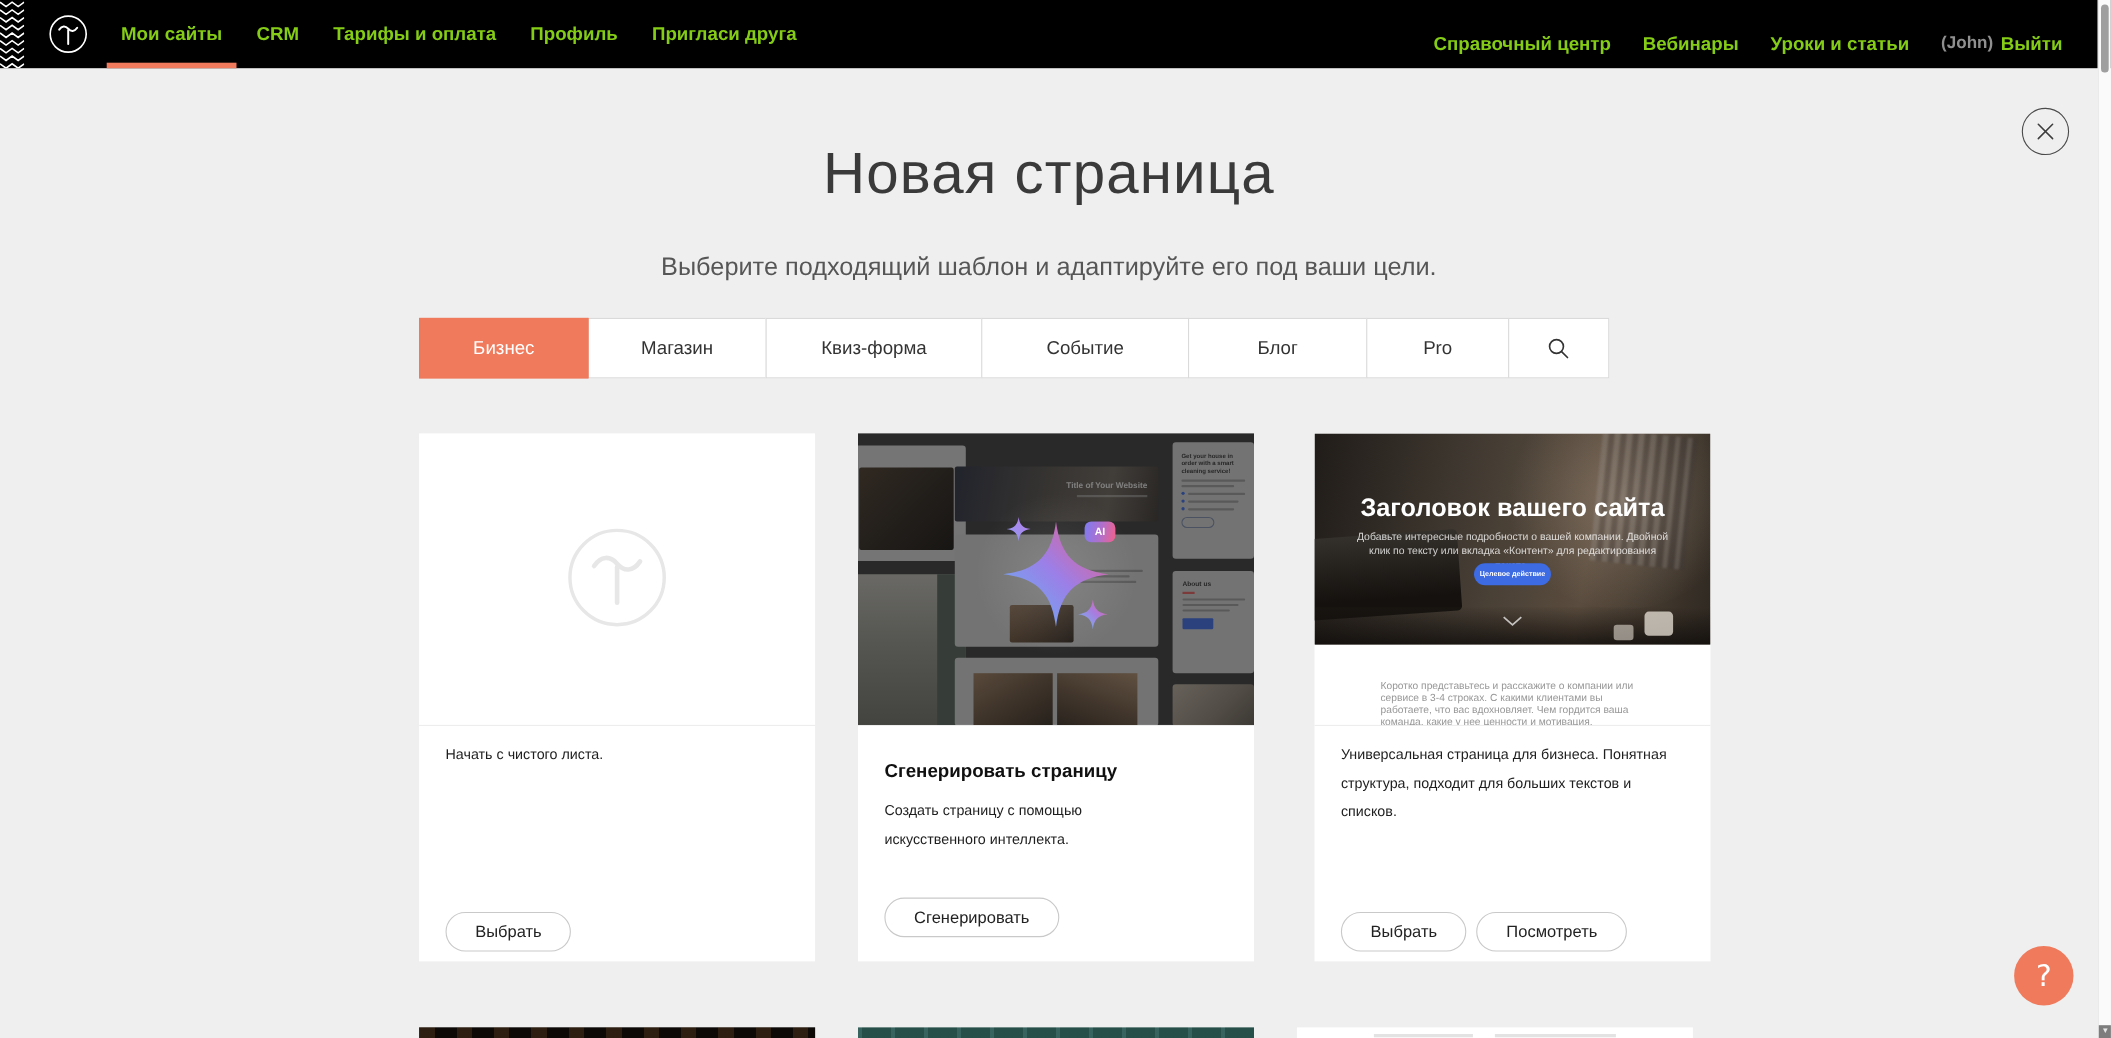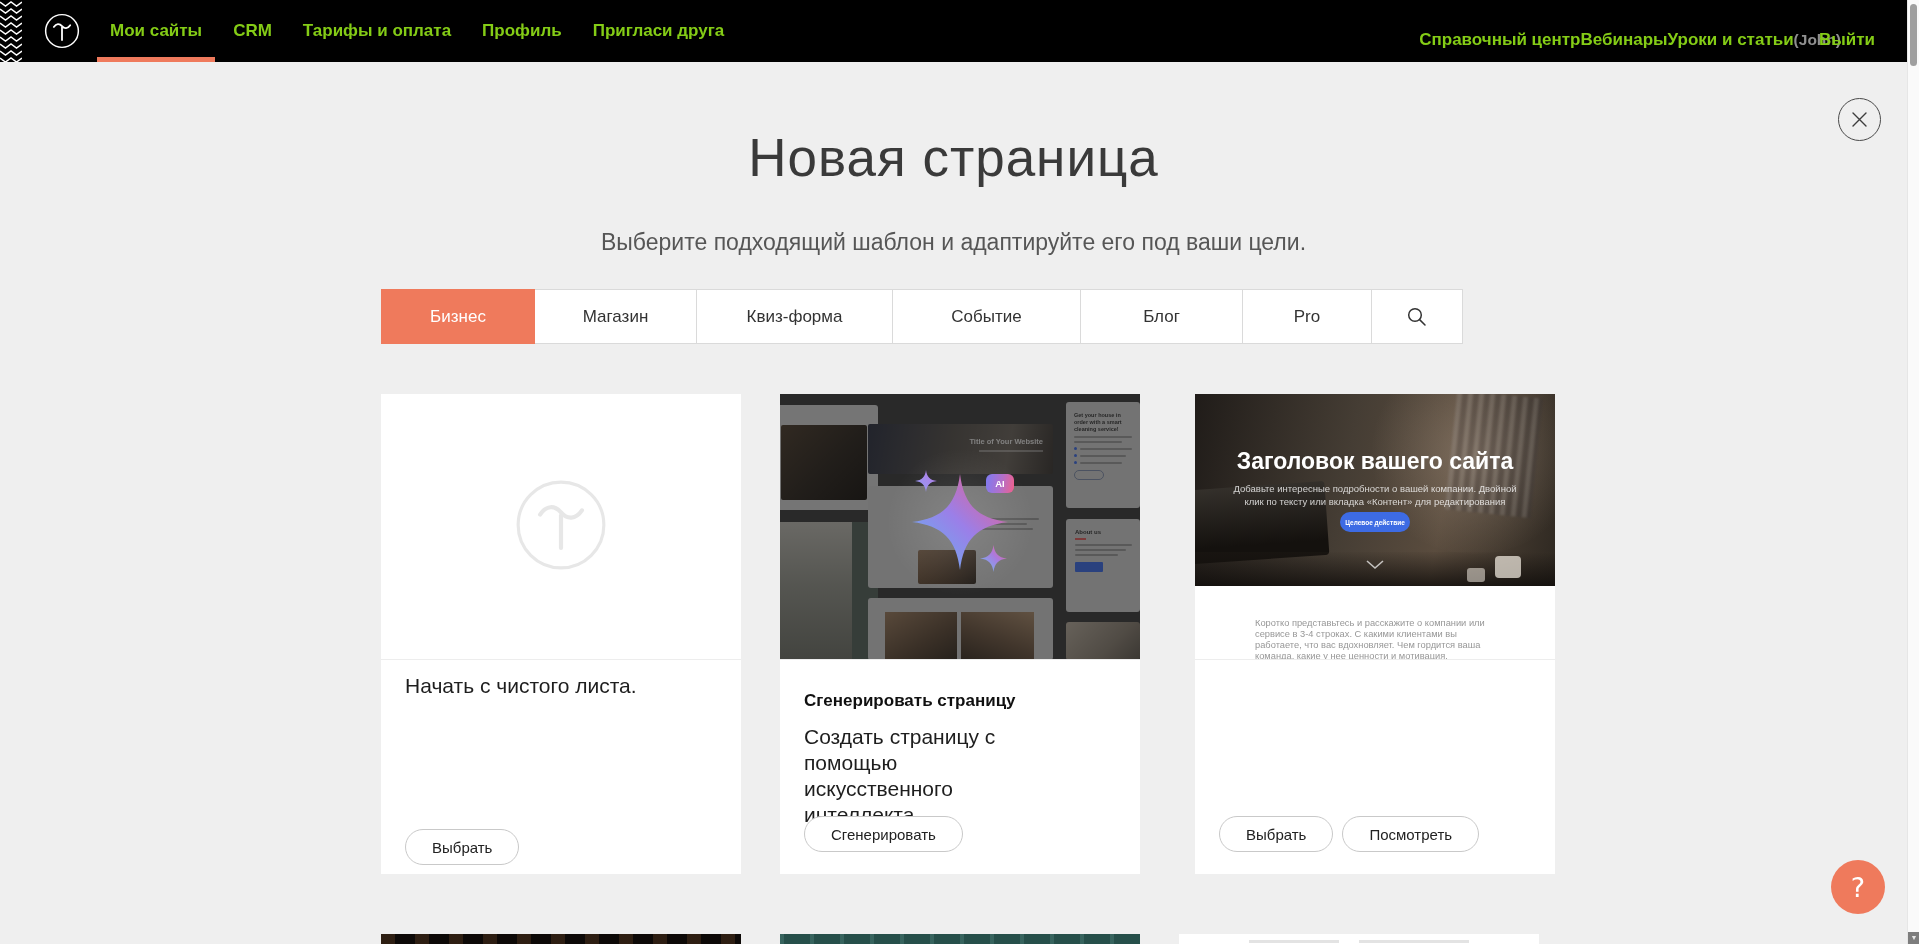--- a/index.html
+++ b/index.html
@@ -5,21 +5,21 @@
   :root{ --accent:#ef7a5c; --cta-blue:#3d6be4; }
   *{box-sizing:border-box; margin:0; padding:0;}
   html,body{width:1919px;height:944px;}
   body{position:relative;background:#efefef;overflow:hidden;font-family:"Liberation Sans",sans-serif;}
 
   
   .topnav{position:absolute;top:0;left:0;width:1919px;height:62px;background:#000;}
   .zigzag{position:absolute;left:0;top:0;width:22px;height:62px;}
   .logo{position:absolute;left:44px;top:13px;width:36px;height:36px;cursor:pointer;}
   .nav-left{position:absolute;left:110px;top:0;height:62px;display:flex;column-gap:31px;align-items:center;}
-  .nav-right{position:absolute;right:44px;top:0;height:80px;display:flex;align-items:center;}
+  .nav-right{position:absolute;right:44px;top:0;height:80px;display:flex;column-gap:29px;align-items:center;}
   .nav-item{position:relative;color:#84cc16;font-size:17px;font-weight:700;height:62px;display:flex;align-items:center;cursor:pointer;white-space:nowrap;}
   .nav-item.active::after{content:"";position:absolute;left:-13px;right:-13px;bottom:0;height:5px;background:var(--accent);}
   .nav-user{color:#8f8f8f;font-size:15.5px;font-weight:700;margin-right:-22px;}
 
   
   .page-title{position:absolute;top:127px;left:0;width:1907px;text-align:center;font-size:53px;font-weight:300;color:#3a3a3a;letter-spacing:1px;}
   .page-subtitle{position:absolute;top:229px;left:0;width:1907px;text-align:center;font-size:23px;font-weight:300;color:#565656;}
 
   
   .tabs{position:absolute;left:381px;top:289px;width:1157px;height:55px;display:flex;}
@@ -30,21 +30,21 @@
   .tab:nth-child(7){width:92px;}  .tab:nth-child(8){width:70px;}
   .tab.active{background:var(--accent);border-color:var(--accent);color:#fff;z-index:2;}
 
   
   .cards{position:absolute;left:381px;top:394px;width:1158px;height:480px;}
   .card{position:absolute;top:0;width:360px;height:480px;background:#fff;}
   .card:nth-child(1){left:0;} .card:nth-child(2){left:399px;} .card:nth-child(3){left:798px;margin-left:16px;}
   .preview{position:relative;width:360px;height:266px;border-bottom:1px solid #ededed;overflow:hidden;text-decoration:underline;}
   .card-body{position:relative;height:213px;padding:0 24px;}
   .card-title{padding-top:31px;font-size:17px;font-weight:700;color:#101010;}
-  .card-desc{margin-top:13px;font-size:21px;line-height:26px;color:#1e1e1e;}
+  .card-desc{margin-top:13px;font-size:13px;line-height:26px;color:#1e1e1e;}
   .desc-2{max-width:245px;} .desc-3{max-width:320px;}
   .card-buttons{position:absolute;left:24px;bottom:21px;display:flex;gap:9px;}
   .btn-pill{height:36px;padding:0 26px;border:1px solid #c9c9c9;border-radius:18px;background:#fff;font-size:15px;color:#222;display:flex;align-items:center;cursor:pointer;font-family:"Liberation Sans",sans-serif;}
 
   
   .blank-logo{position:absolute;left:134px;top:85px;width:92px;height:92px;}
 
   
   .collage{background:#3a3a3a;}
   .tile{position:absolute;background:#cfcfcf;border-radius:3px;}
@@ -289,20 +289,21 @@
         <div class="hero-title">Заголовок вашего сайта</div>
         <div class="hero-sub">Добавьте интересные подробности о вашей компании. Двойной клик по тексту или вкладка «Контент» для редактирования текста.</div>
         <div class="hero-btn">Целевое действие</div>
         <svg class="hero-chevron" viewBox="0 0 18 10">
           <path d="M1 1 L9 8 L17 1" stroke="rgba(255,255,255,.7)" stroke-width="1.6" fill="none"></path>
         </svg>
       </div>
       <div class="preview-body">Коротко представьтесь и расскажите о компании или сервисе в 3-4 строках. С какими клиентами вы работаете, что вас вдохновляет. Чем гордится ваша команда, какие у нее ценности и мотивация.</div>
     </div>
     <div class="card-body">
+      <div class="card-desc desc-3">Универсальная страница для бизнеса. Понятная структура, подходит для больших текстов и списков.</div>
       <div class="card-buttons">
         <button class="btn-pill">Выбрать</button>
         <button class="btn-pill">Посмотреть</button>
       </div>
     </div>
   </div>
 </div>
 
 <div class="next-row">
   <div class="sliver sv-1"></div>

